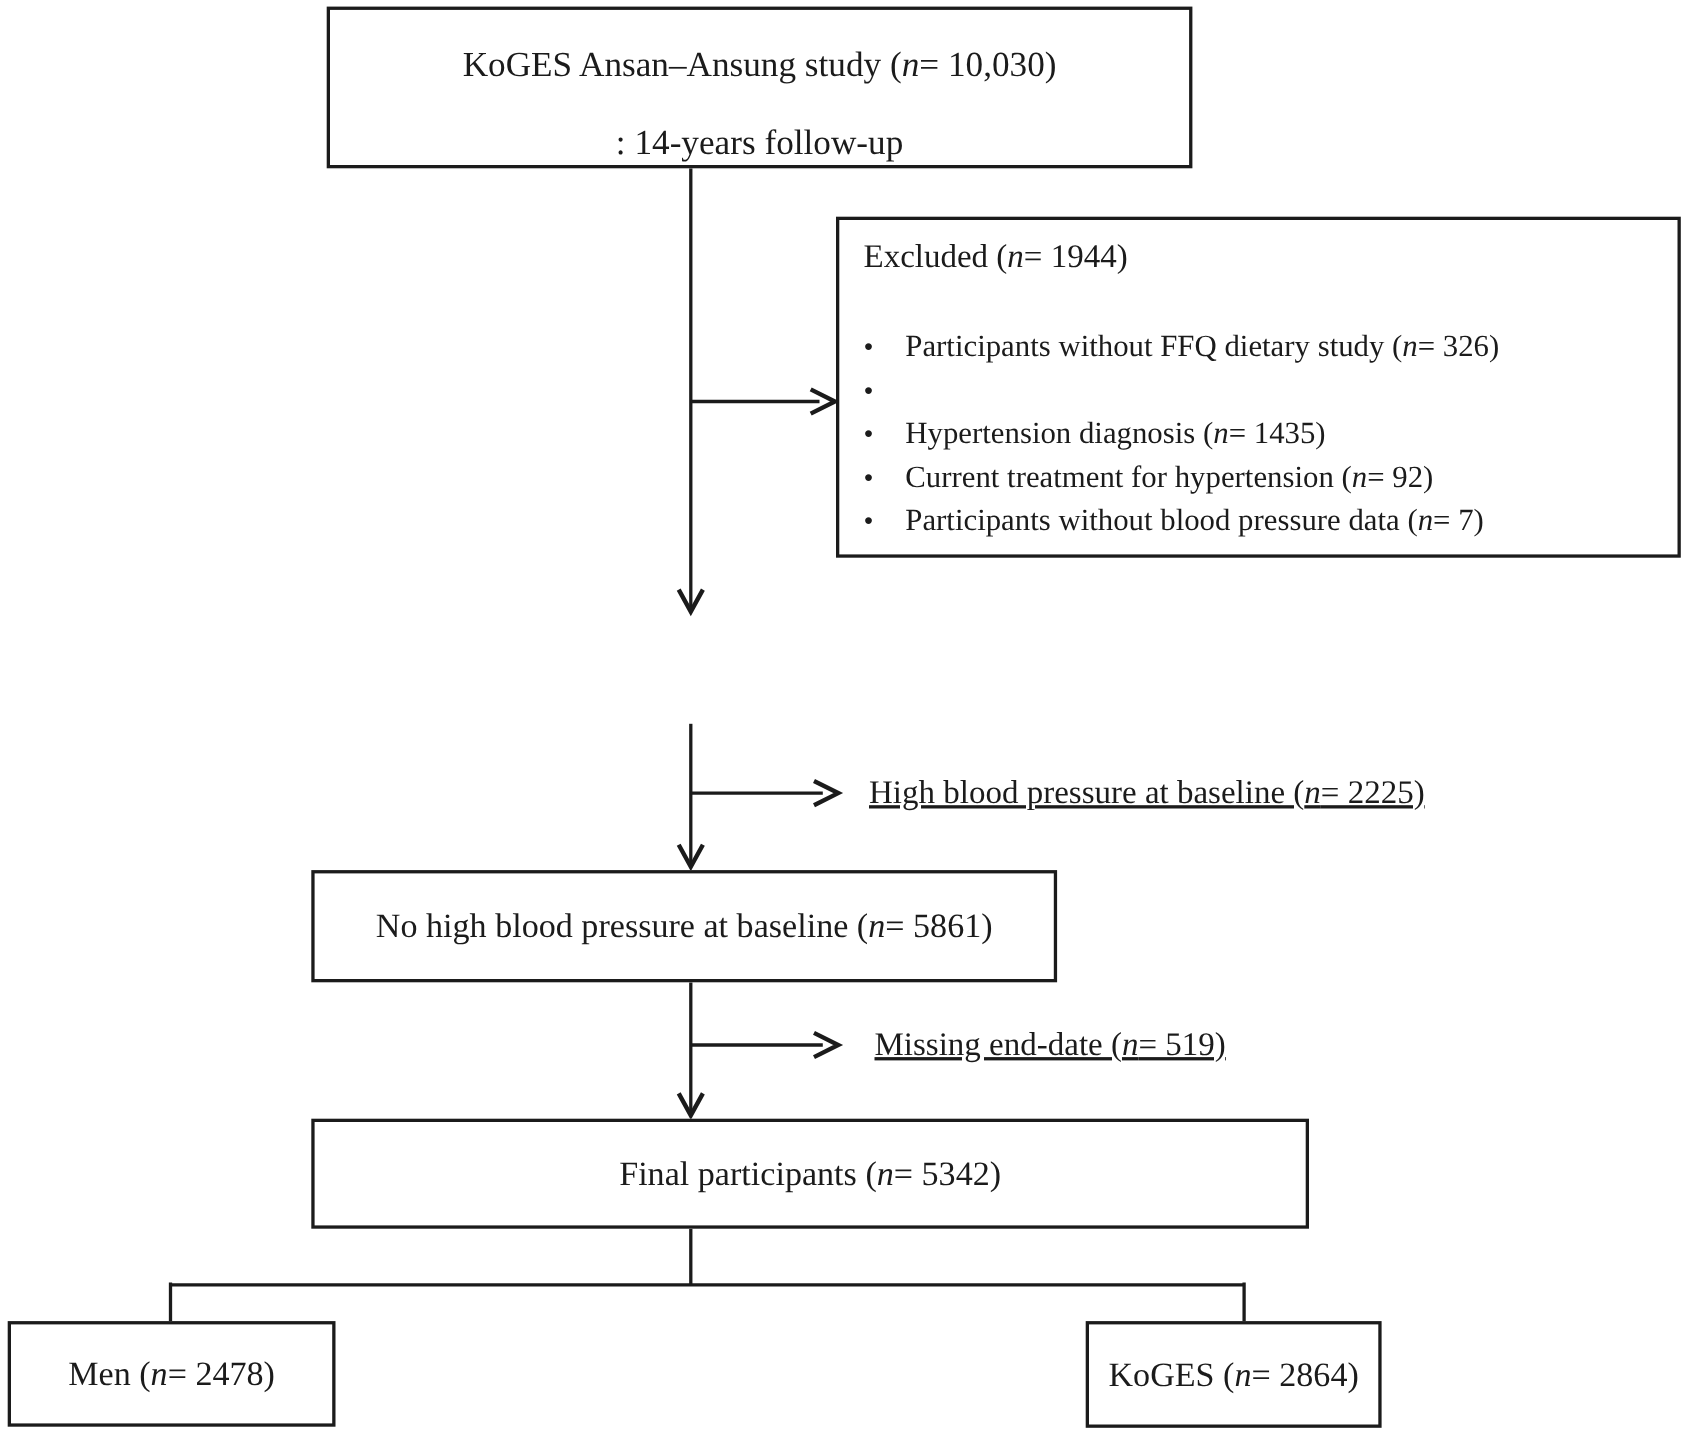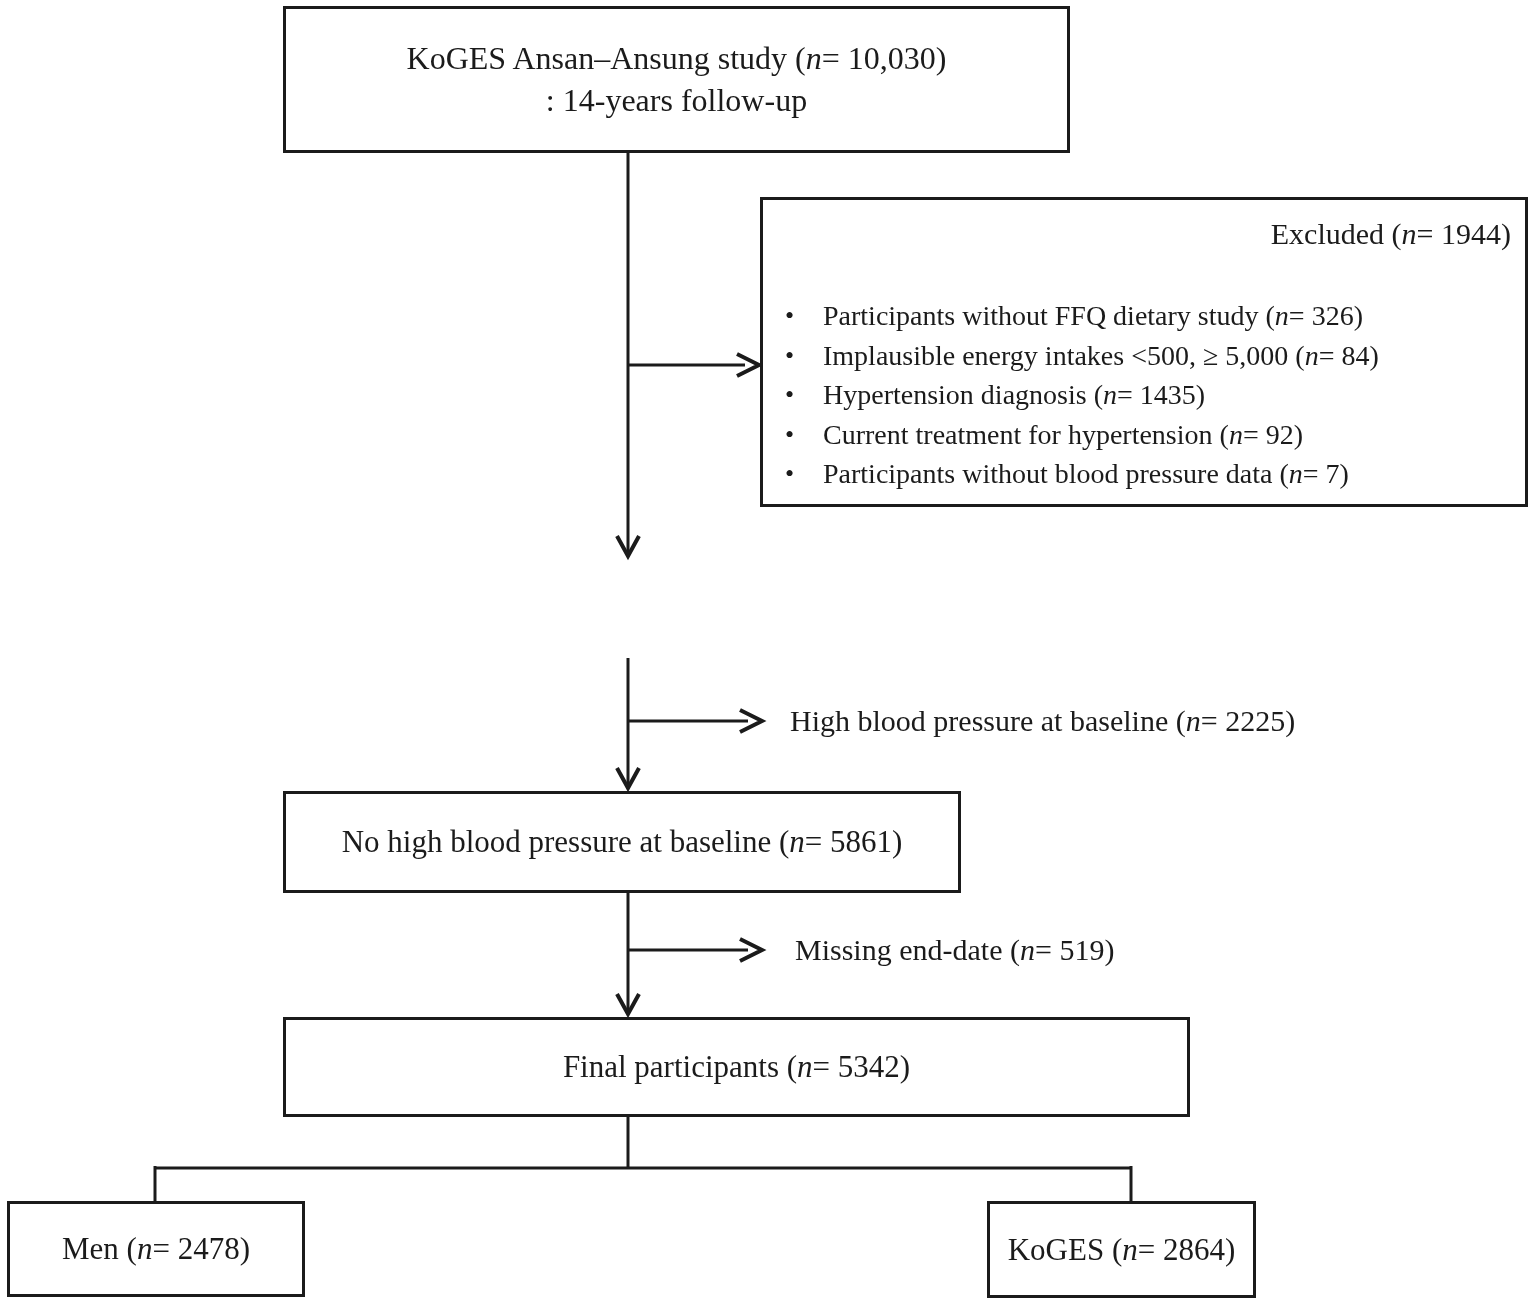--- a/index.html
+++ b/index.html
@@ -10,40 +10,40 @@
     color:var(--ink); background:var(--bg); overflow:hidden;
   }
   .box {
     position:absolute; box-sizing:border-box;
     border:3px solid var(--ink); background:var(--bg);
     display:flex; align-items:center; justify-content:center;
     text-align:center;
   }
   .it { font-style:italic; }
   
-  .study-box { left:283px; top:6px; width:787px; height:147px;
-    flex-direction:column; justify-content:flex-start;
+  .study-box { left:297px; top:6px; width:787px; height:147px;
+    flex-direction:column; justify-content:space-between;
     padding-top:28px; font-size:32px; }
   .study-box .line { line-height:42px; white-space:nowrap; }
   
   .excluded-box { left:760px; top:197px; width:768px; height:310px;
     display:block; padding:12px 14px 0 22px; font-size:28px; text-align:left; }
-  .excluded-title { font-size:30px; line-height:44px; margin-bottom:40px; white-space:nowrap;text-align:right; }
+  .excluded-title { font-size:30px; line-height:44px; margin-bottom:40px; white-space:nowrap; }
   .bullet-row { display:flex; line-height:39.6px; white-space:nowrap; }
   .bullet-marker { flex:0 0 38px; font-size:26px; }
   
   .after-box  { left:283px; top:558px;  width:787px; height:100px; font-size:31px; }
   .nohbp-box  { left:283px; top:791px;  width:678px; height:102px; font-size:31px; }
   .final-box  { left:283px; top:1017px; width:907px; height:100px; font-size:31px; }
   .men-box    { left:7px;   top:1201px; width:298px; height:96px;  font-size:31px; }
   .women-box  { left:987px; top:1201px; width:269px; height:97px;  font-size:31px; }
   .box .label { white-space:nowrap; }
   
   .branch-label { position:absolute; height:46px; line-height:46px;
-    font-size:30px; white-space:nowrap; }
+    font-size:30px; white-space:nowrap;text-decoration:underline; }
   .high-bp-label { left:790px; top:698px; }
   .missing-label { left:795px; top:927px; }
   
   .connectors { position:absolute; left:0; top:0; width:1535px; height:1305px;
     color:var(--ink); pointer-events:none; }
   .connectors line, .connectors polyline { stroke:currentColor; fill:none; }
   .cline { stroke-width:3px; }
   .chev  { stroke-width:4px; }
 </style>
 </head>
@@ -84,21 +84,20 @@
 
   <div class="box excluded-box">
     <div class="excluded-title"><span>Excluded (</span><span class="it">n</span><span>= 1944)</span></div>
     <div>
       <div class="bullet-row">
         <span class="bullet-marker">•</span>
         <span><span>Participants without FFQ dietary study (</span><span class="it">n</span><span>= 326)</span></span>
       </div>
       <div class="bullet-row">
         <span class="bullet-marker">•</span>
-        <span><span>Implausible energy intakes &lt;500, ≥ 5,000 (</span><span class="it">n</span><span>= 84)</span></span>
       </div>
       <div class="bullet-row">
         <span class="bullet-marker">•</span>
         <span><span>Hypertension diagnosis (</span><span class="it">n</span><span>= 1435)</span></span>
       </div>
       <div class="bullet-row">
         <span class="bullet-marker">•</span>
         <span><span>Current treatment for hypertension (</span><span class="it">n</span><span>= 92)</span></span>
       </div>
       <div class="bullet-row">

